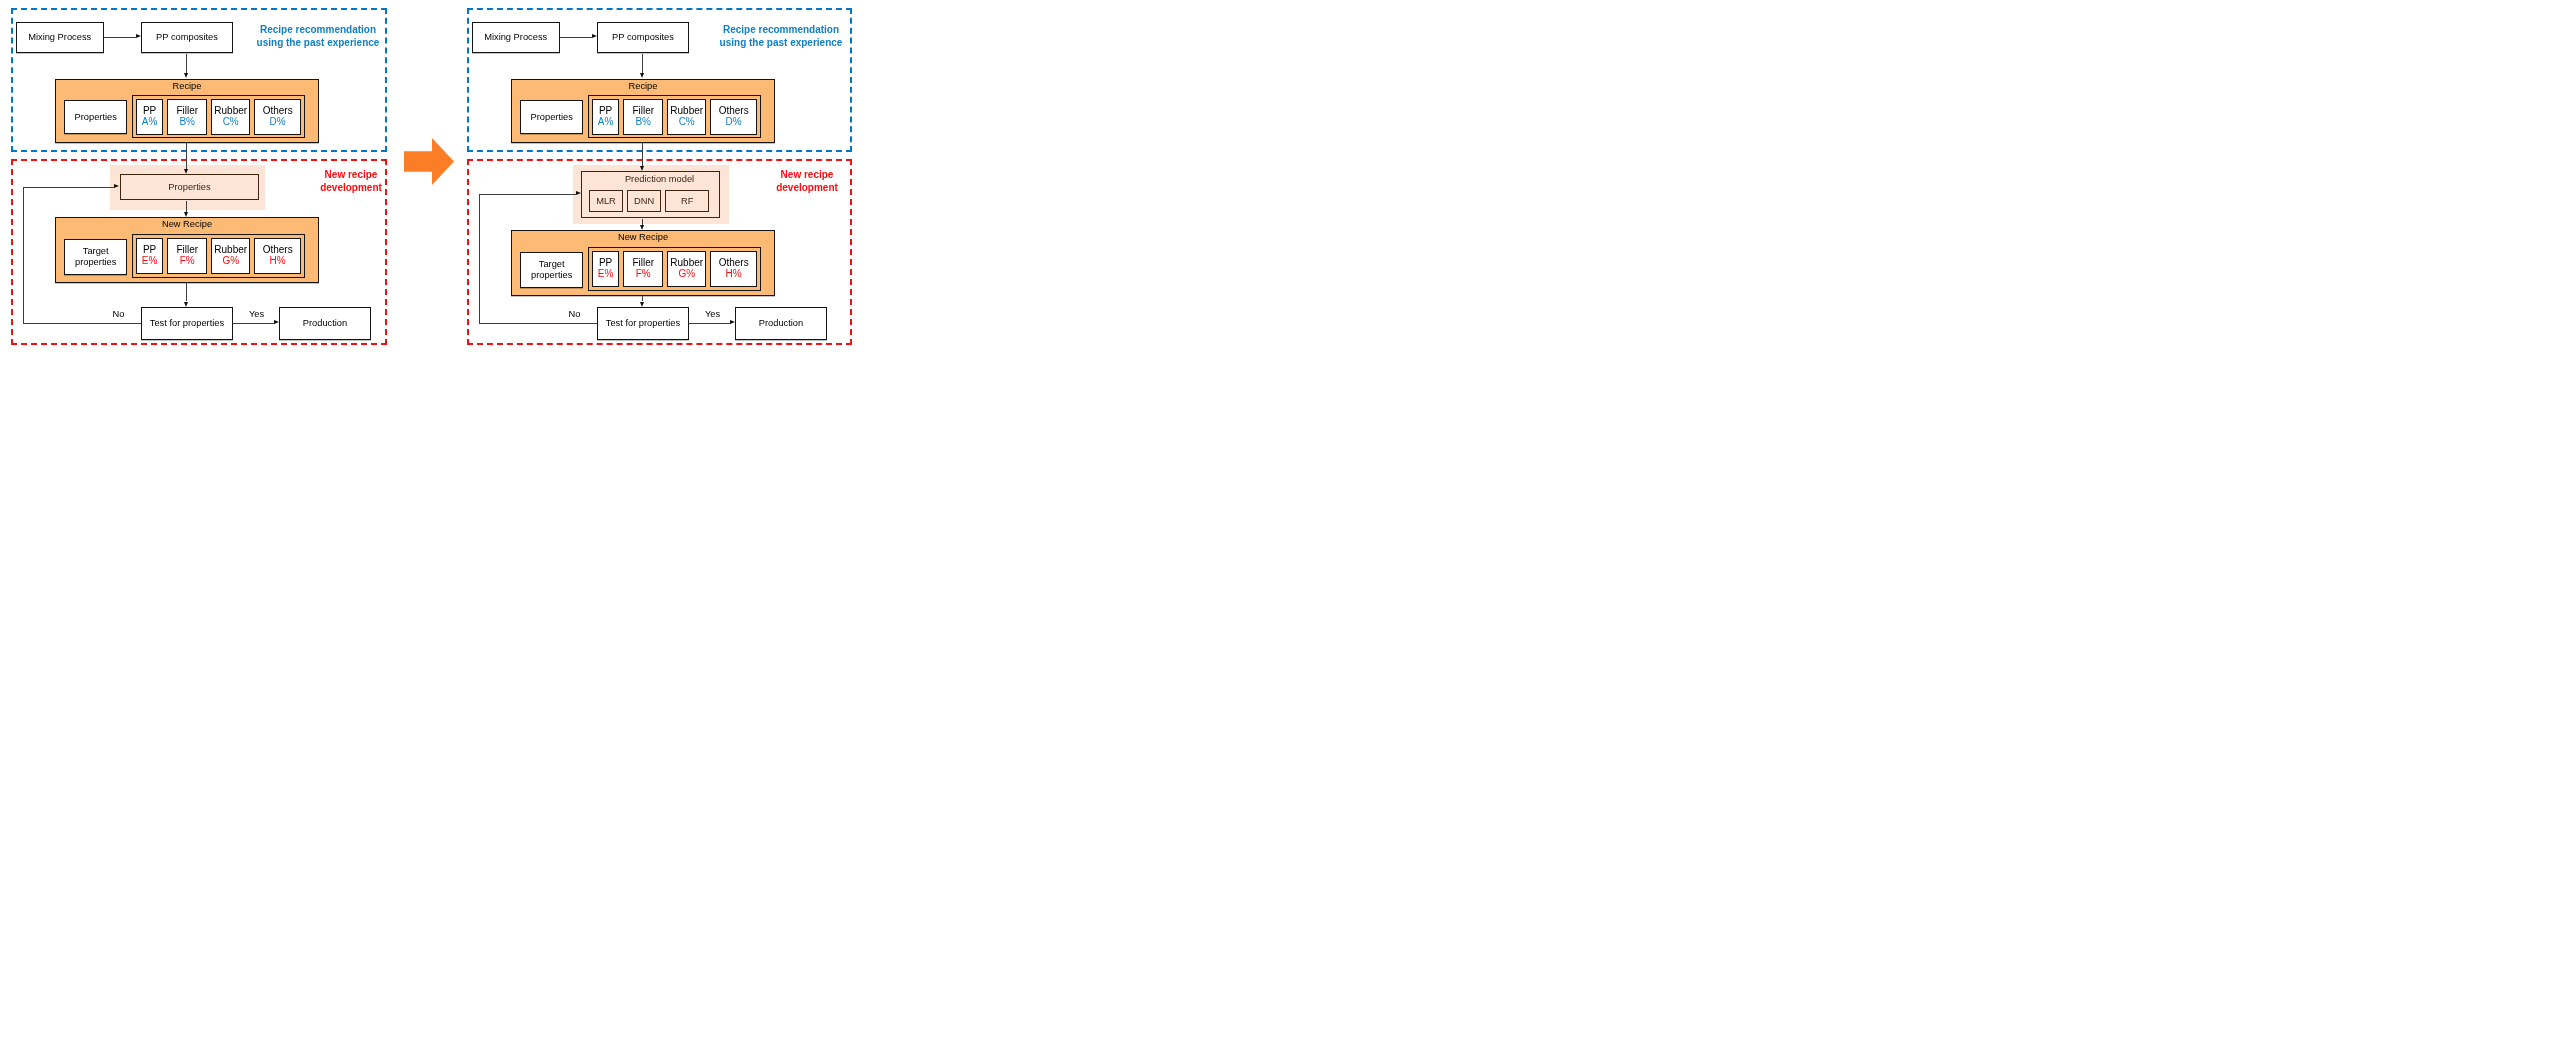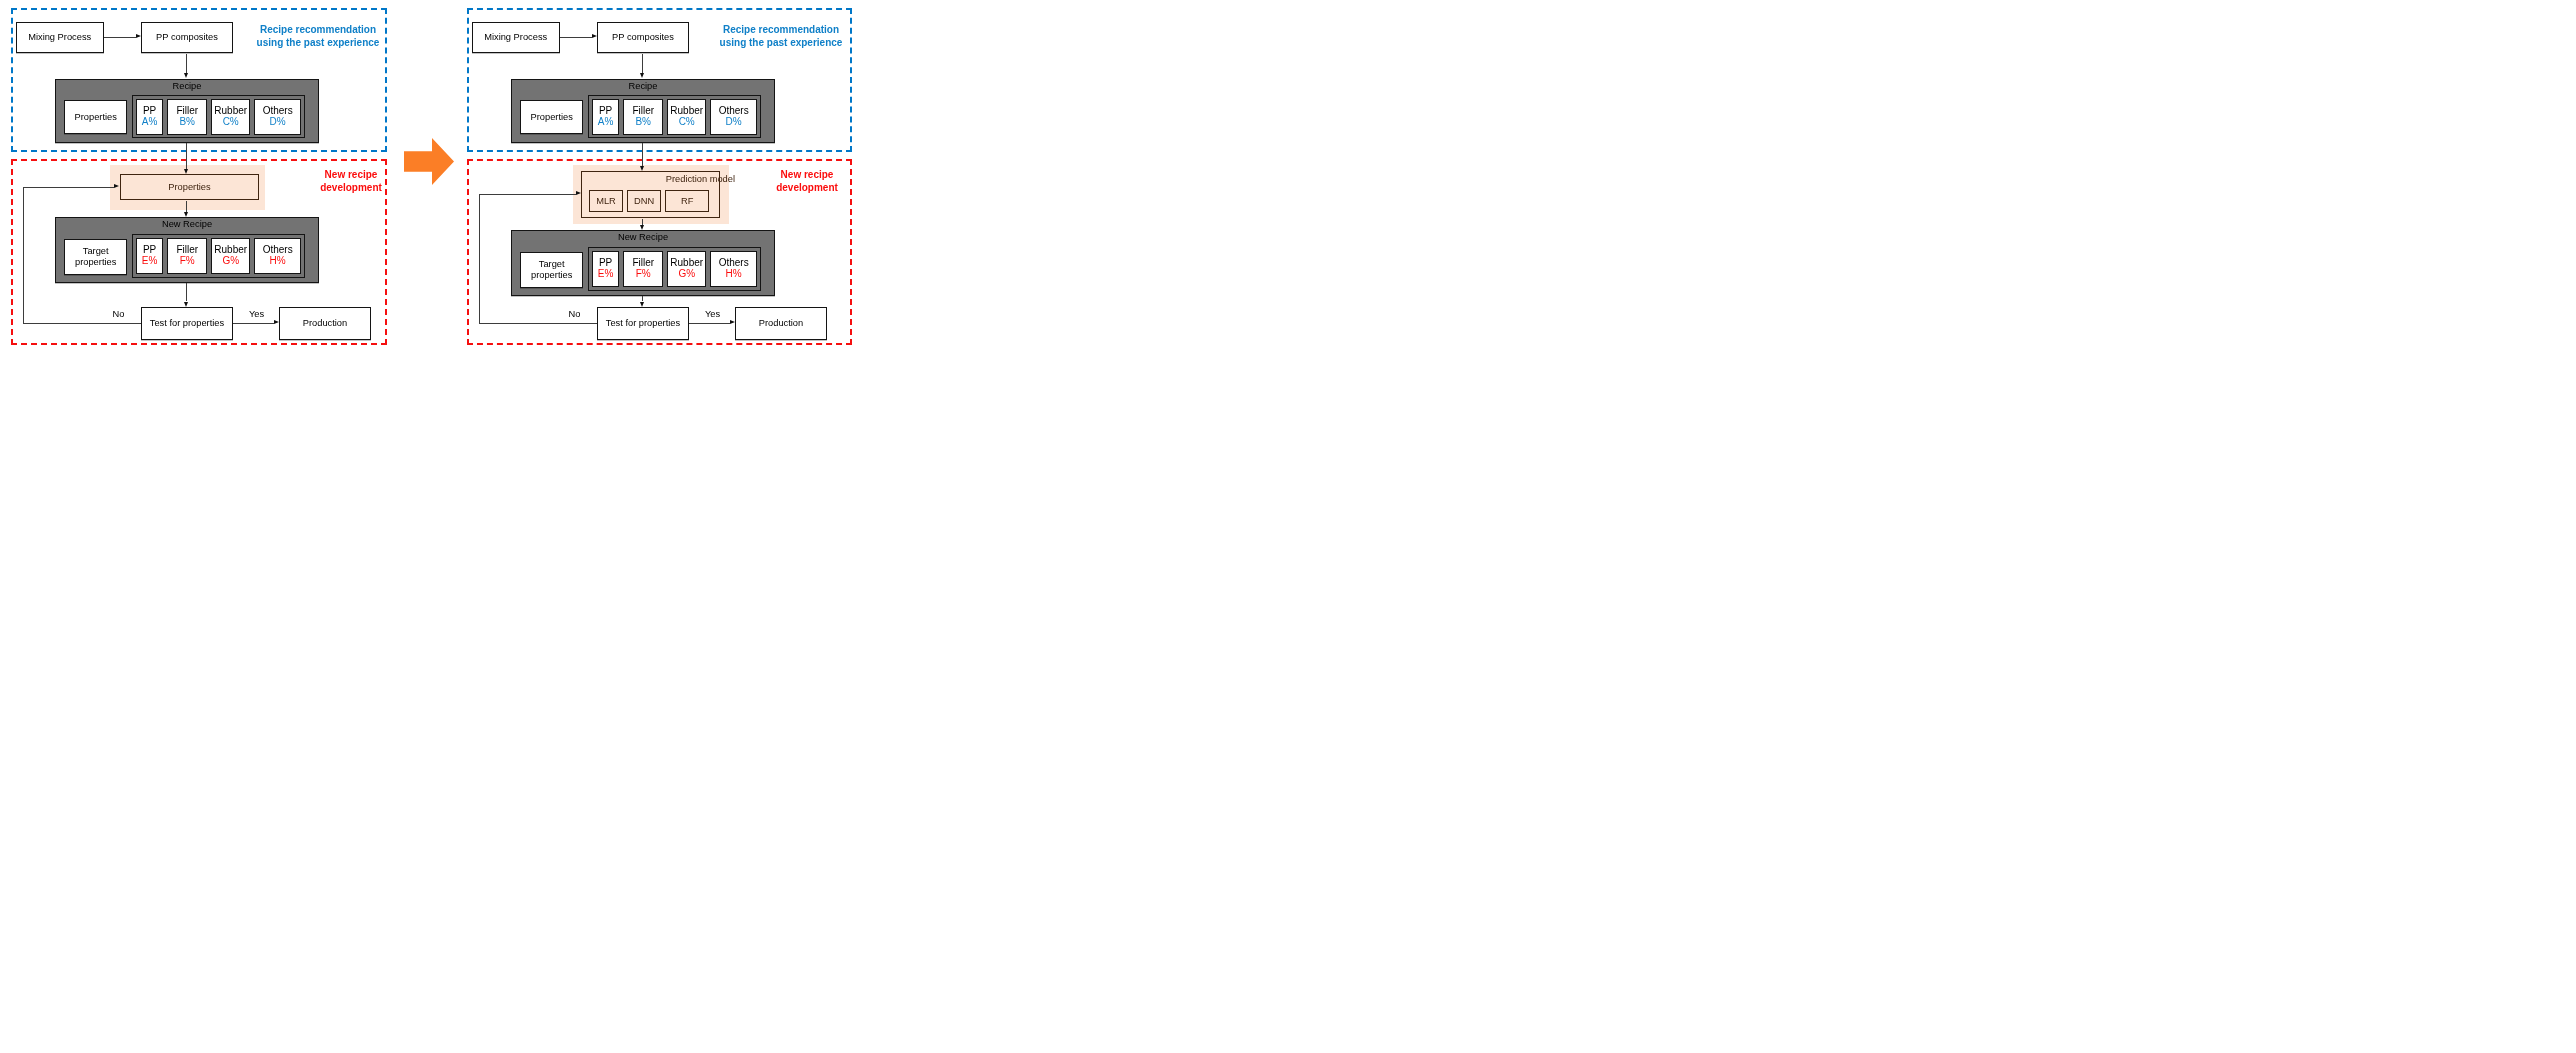--- a/index.html
+++ b/index.html
@@ -11,39 +11,39 @@
   .panel{position:absolute;top:7.6px;height:337px;}
   .dash{position:absolute;box-sizing:border-box;}
   .dash.blue{border:2.9px dashed var(--blue-dash);}
   .dash.red{border:2.9px dashed var(--red-dash);}
   .box{
     position:absolute;box-sizing:border-box;background:#fff;
     border:0.9px solid #141414;box-shadow:0 0.6px 0 rgba(0,0,0,.4);
     display:flex;align-items:center;justify-content:center;text-align:center;
     font-size:9.3px;line-height:10.5px;
   }
-  .section{position:absolute;box-sizing:border-box;background:#737373;border:0.9px solid #141414;box-shadow:0 0.6px 0 rgba(0,0,0,.4);}
+  .section{position:absolute;box-sizing:border-box;background:#fdba74;border:0.9px solid #141414;box-shadow:0 0.6px 0 rgba(0,0,0,.4);}
   .section-title{position:absolute;top:1.8px;left:0;width:100%;text-align:center;font-size:9.3px;}
   .group{position:absolute;box-sizing:border-box;border:0.9px solid #141414;display:flex;gap:4.1px;padding:2.9px;}
   .comp{
     box-sizing:border-box;border:0.9px solid #141414;background:#fff;
     display:flex;flex-direction:column;align-items:center;justify-content:center;
     gap:1.8px;text-align:center;
   }
   .comp .nm{font-size:10px;line-height:8.2px;}
   .comp .val{font-size:10px;line-height:10.5px;font-weight:400;}
   .val.blue{color:var(--blue-text);}
   .val.red{color:var(--red-text);}
   .highlight{position:absolute;background:var(--peach);}
   .hl-box{
     position:absolute;box-sizing:border-box;background:var(--peach);
     border:0.9px solid var(--brown);color:var(--brown);
     display:flex;align-items:center;justify-content:center;font-size:9.3px;
   }
-  .hl-title{position:absolute;top:2.3px;left:16px;width:100%;text-align:right;font-size:9.3px;color:var(--brown);}
+  .hl-title{position:absolute;top:2.3px;left:9px;width:100%;text-align:center;font-size:9.3px;color:var(--brown);}
   .models{position:absolute;display:flex;gap:4.1px;}
   .model{
     box-sizing:border-box;border:0.9px solid var(--brown);background:var(--peach);
     color:var(--brown);display:flex;align-items:center;justify-content:center;font-size:9.3px;
   }
   .caption{position:absolute;font-weight:bold;font-size:10px;line-height:13px;text-align:center;}
   .caption.blue{color:var(--blue-text);}
   .caption.red{color:var(--red-text);}
   .lbl{position:absolute;font-size:9.3px;text-align:center;}
   .hline{position:absolute;height:0.9px;background:var(--line);}

